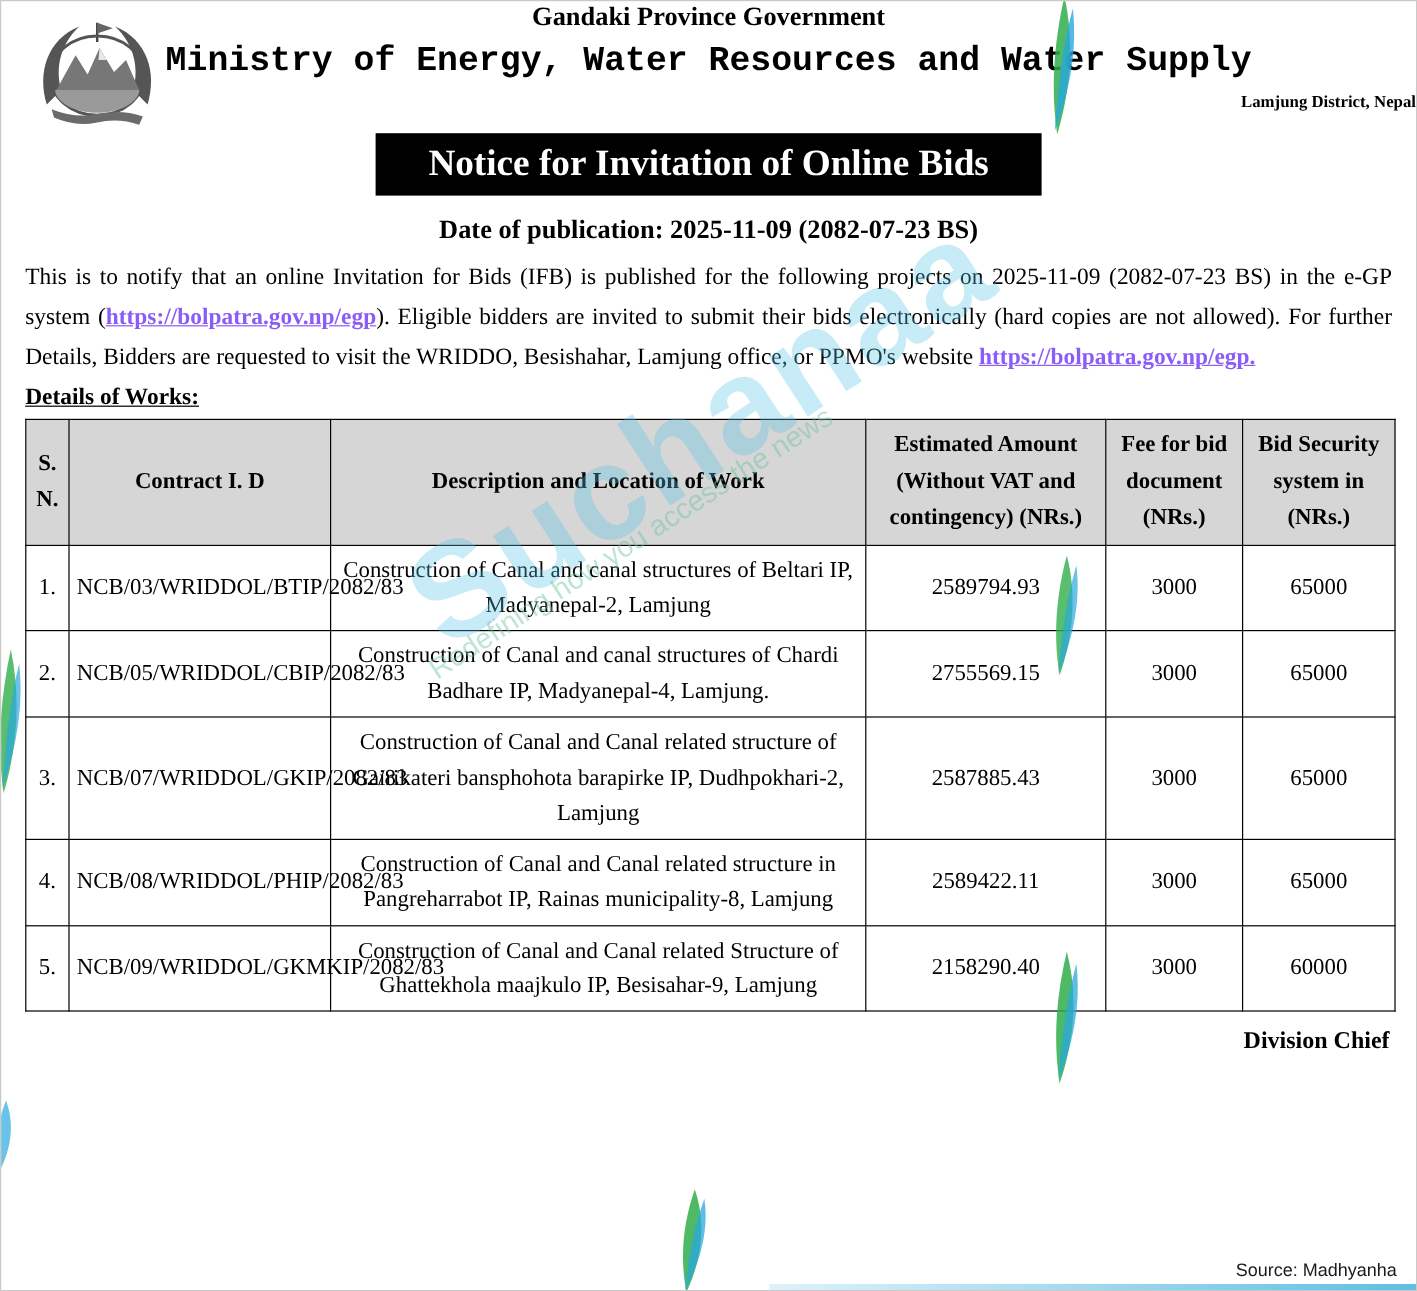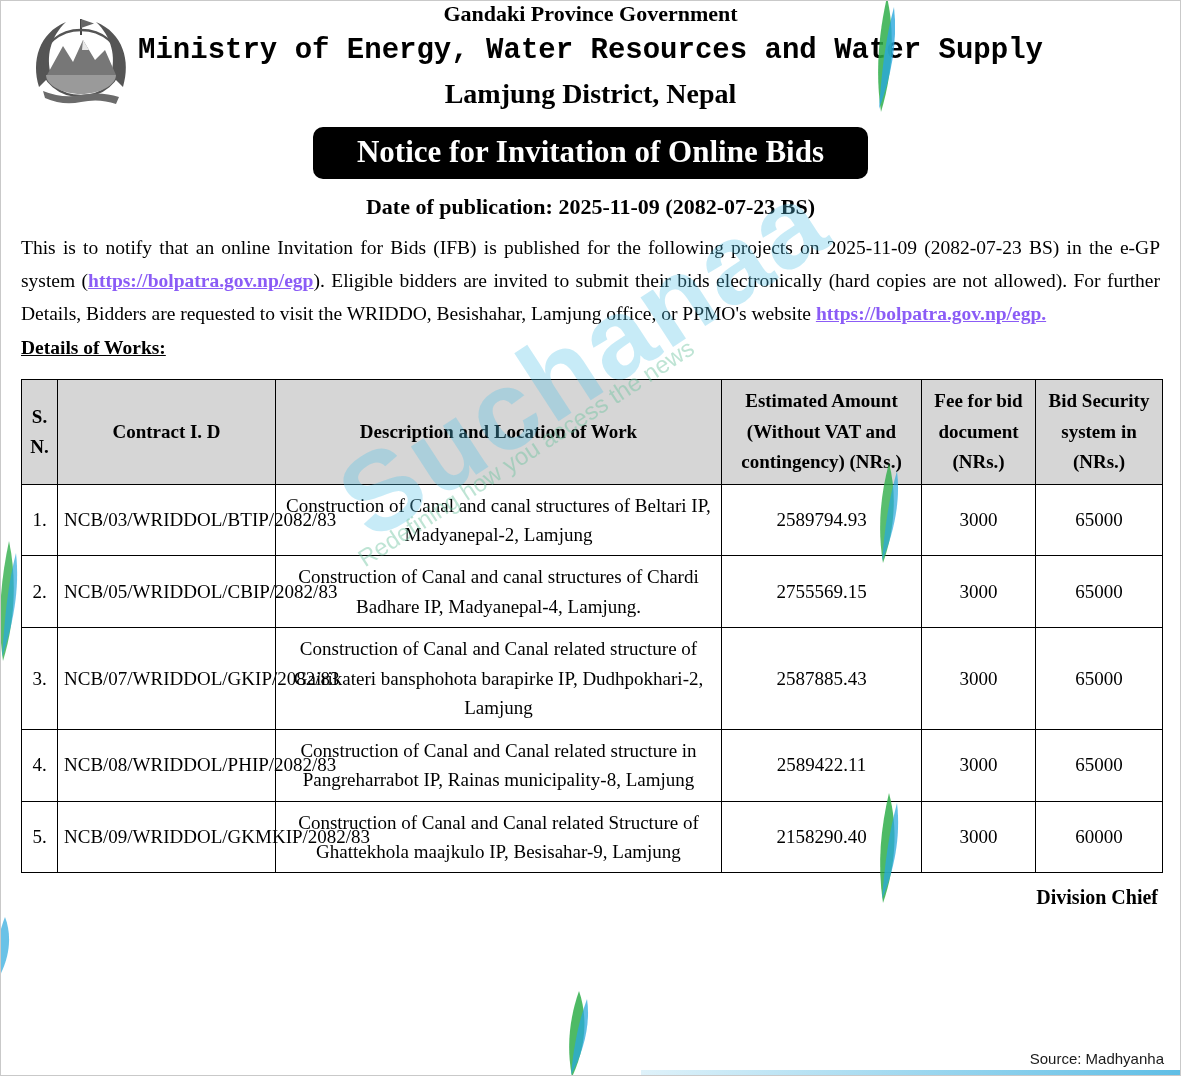--- a/index.html
+++ b/index.html
@@ -18,31 +18,30 @@
 
   
   .header { text-align: center; position: relative; z-index: 2; }
   .logo {
     position: absolute; left: 28px; top: 14px;
     width: 104px; height: 90px;
   }
   .org-line1 { font-size: 22px; font-weight: bold; }
   .org-line2 { font-size: 29px; font-weight: bold; margin-top: 7px; font-family: Liberation Mono, monospace; }
   .org-line3 { font-size: 33px; font-weight: bold; margin-top: 5px; }
-  .org-line4 { font-size: 28px; font-weight: bold; margin-top: 11px; }
+  .org-line4 { font-size: 14px; font-weight: bold; margin-top: 11px; text-align: right; }
 
   .banner {
     display: inline-block;
     background: #000000;
     color: #ffffff;
     font-size: 31px;
     font-weight: bold;
     padding: 7px 44px 9px 44px;
     margin-top: 17px;
-    border-radius: 10px;
   }
 
   .pub-date { font-size: 22px; font-weight: bold; margin-top: 15px; }
 
   
   .content { position: relative; z-index: 2; padding: 0 20px; }
   .intro {
     font-size: 19.5px;
     line-height: 1.7;
     text-align: justify;
@@ -54,21 +53,21 @@
     font-weight: bold;
     text-decoration: underline;
     margin-top: 7px;
   }
 
   
   table.works {
     width: 1141px;
     border-collapse: collapse;
     table-layout: fixed;
-    margin-top: 20px;
+    margin-top: 6px;
   }
   table.works th, table.works td {
     border: 1.5px solid #000;
     text-align: center;
     vertical-align: middle;
     padding: 6px 6px;
   }
   table.works th {
     background: #d6d6d6;
     font-size: 19px;

